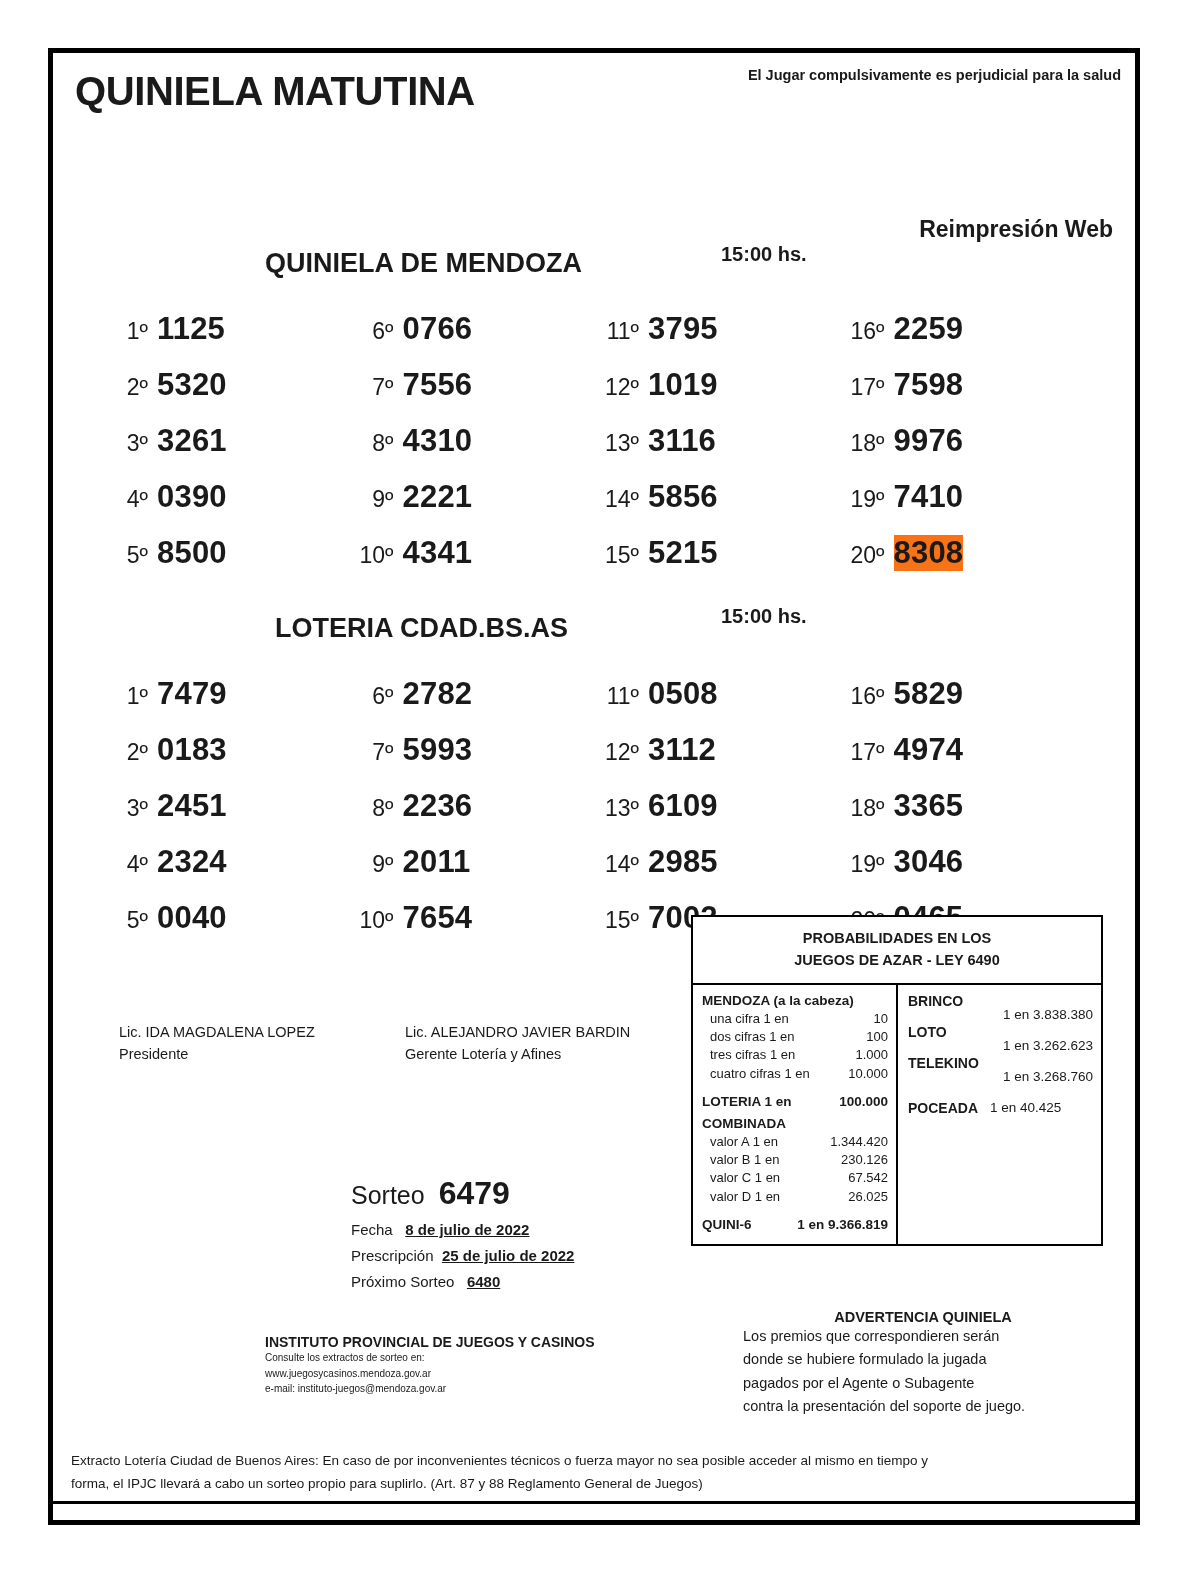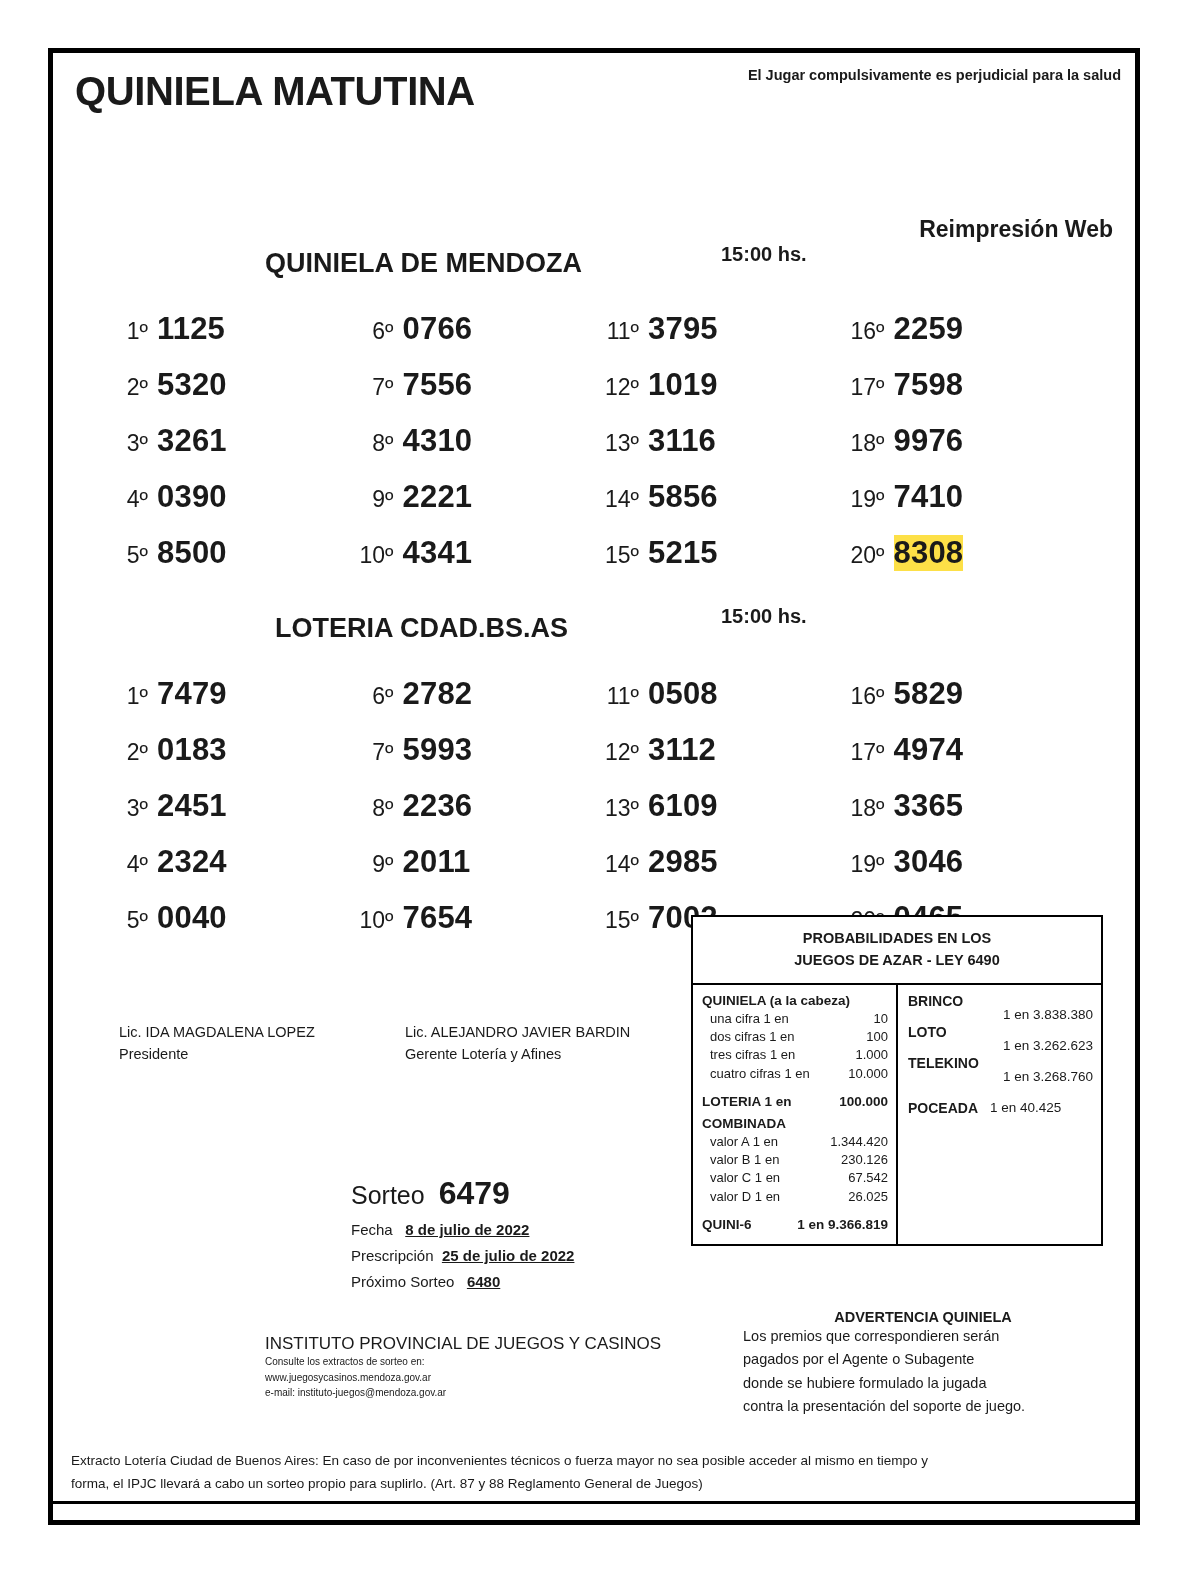--- a/index.html
+++ b/index.html
@@ -212,22 +212,22 @@
   .r-inline .r-name { font-size: 14px; }
   .r-inline .r-val { margin-top: 0; font-size: 13.5px; }
 
   
   .inst-block {
     position: absolute;
     left: 212px;
     top: 1281px;
   }
   .inst-title {
-    font-size: 17px;
-    font-weight: normal;
+    font-size: 14px;
+    font-weight: bold;
     white-space: nowrap;
   }
   .inst-line {
     font-size: 10px;
     line-height: 1.55;
     white-space: nowrap;
   }
 
   .adv-block {
     position: absolute;
@@ -346,21 +346,21 @@
       <div class="cell" style="grid-area: 3 / 4;">
         <span class="ord">18º</span>
         <span class="num">9976</span>
       </div>
       <div class="cell" style="grid-area: 4 / 4;">
         <span class="ord">19º</span>
         <span class="num">7410</span>
       </div>
       <div class="cell" style="grid-area: 5 / 4;">
         <span class="ord">20º</span>
-        <span class="num selected" style="background: #fde047;">8308</span>
+        <span class="num selected" style="background: #f97316;">8308</span>
       </div>
     </div>
 
   <div class="sec-head" style="left:222px; top:560px;">LOTERIA CDAD.BS.AS</div>
   <div class="sec-time" style="left:668px; top:552px;">15:00 hs.</div>
   <div class="grid" id="grid-1" style="top:623px;">
       <div class="cell" style="grid-area: 1 / 1;">
         <span class="ord">1º</span>
         <span class="num">7479</span>
       </div>
@@ -471,21 +471,21 @@
   </div>
 
   <div class="prob-box">
     <div class="prob-head">
       <div>PROBABILIDADES EN LOS</div>
       <div>JUEGOS DE AZAR - LEY 6490</div>
     </div>
     <div class="prob-body">
 
       <div class="prob-left">
-        <div class="p-title">QUINIELA (a la cabeza)</div>
+        <div class="p-title">MENDOZA (a la cabeza)</div>
         <div id="quiniela-rows">
             <div class="p-row">
               <span class="p-k">una cifra  1 en</span>
               <span class="p-v">10</span>
             </div>
             <div class="p-row">
               <span class="p-k">dos cifras 1 en</span>
               <span class="p-v">100</span>
             </div>
             <div class="p-row">
@@ -560,22 +560,22 @@
   <div class="inst-block">
     <div class="inst-title">INSTITUTO PROVINCIAL DE JUEGOS Y CASINOS</div>
     <div class="inst-line">Consulte los extractos de sorteo en:</div>
     <div class="inst-line">www.juegosycasinos.mendoza.gov.ar</div>
     <div class="inst-line">e-mail:  instituto-juegos@mendoza.gov.ar</div>
   </div>
 
   <div class="adv-block">
     <div class="adv-title">ADVERTENCIA QUINIELA</div>
     <div class="adv-line">Los premios que correspondieren serán</div>
+    <div class="adv-line">donde se hubiere formulado la jugada</div>
     <div class="adv-line">pagados por el Agente o Subagente</div>
-    <div class="adv-line">donde se hubiere formulado la jugada</div>
     <div class="adv-line">contra la presentación del soporte de juego.</div>
   </div>
 
   <div class="disclaimer">
     <div>Extracto Lotería Ciudad de Buenos Aires: En caso de por inconvenientes técnicos o fuerza mayor no sea posible acceder al mismo en tiempo y</div>
     <div>forma, el IPJC llevará a cabo un sorteo propio para suplirlo. (Art. 87 y 88 Reglamento General de Juegos)</div>
   </div>
   <div class="rule-bottom"></div>
 
 </div>

